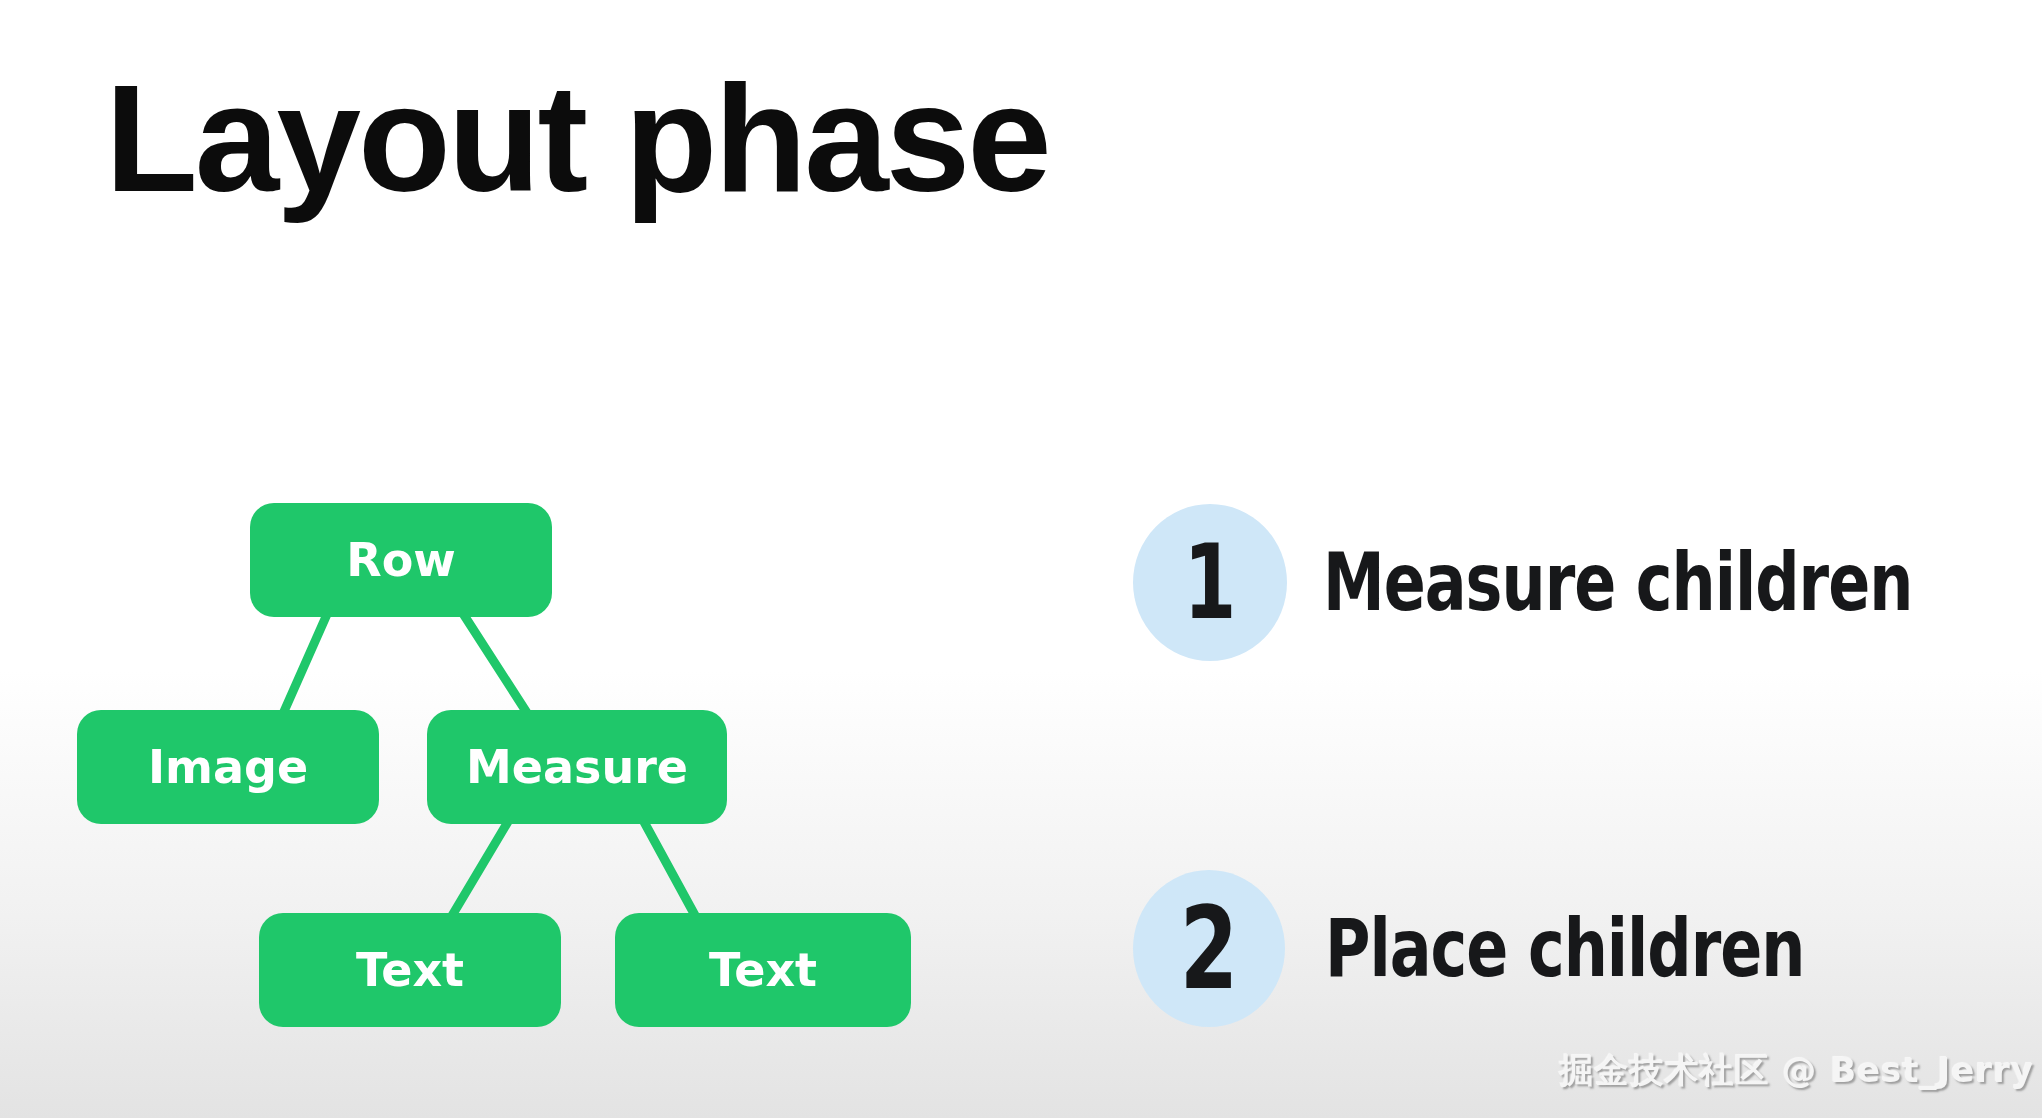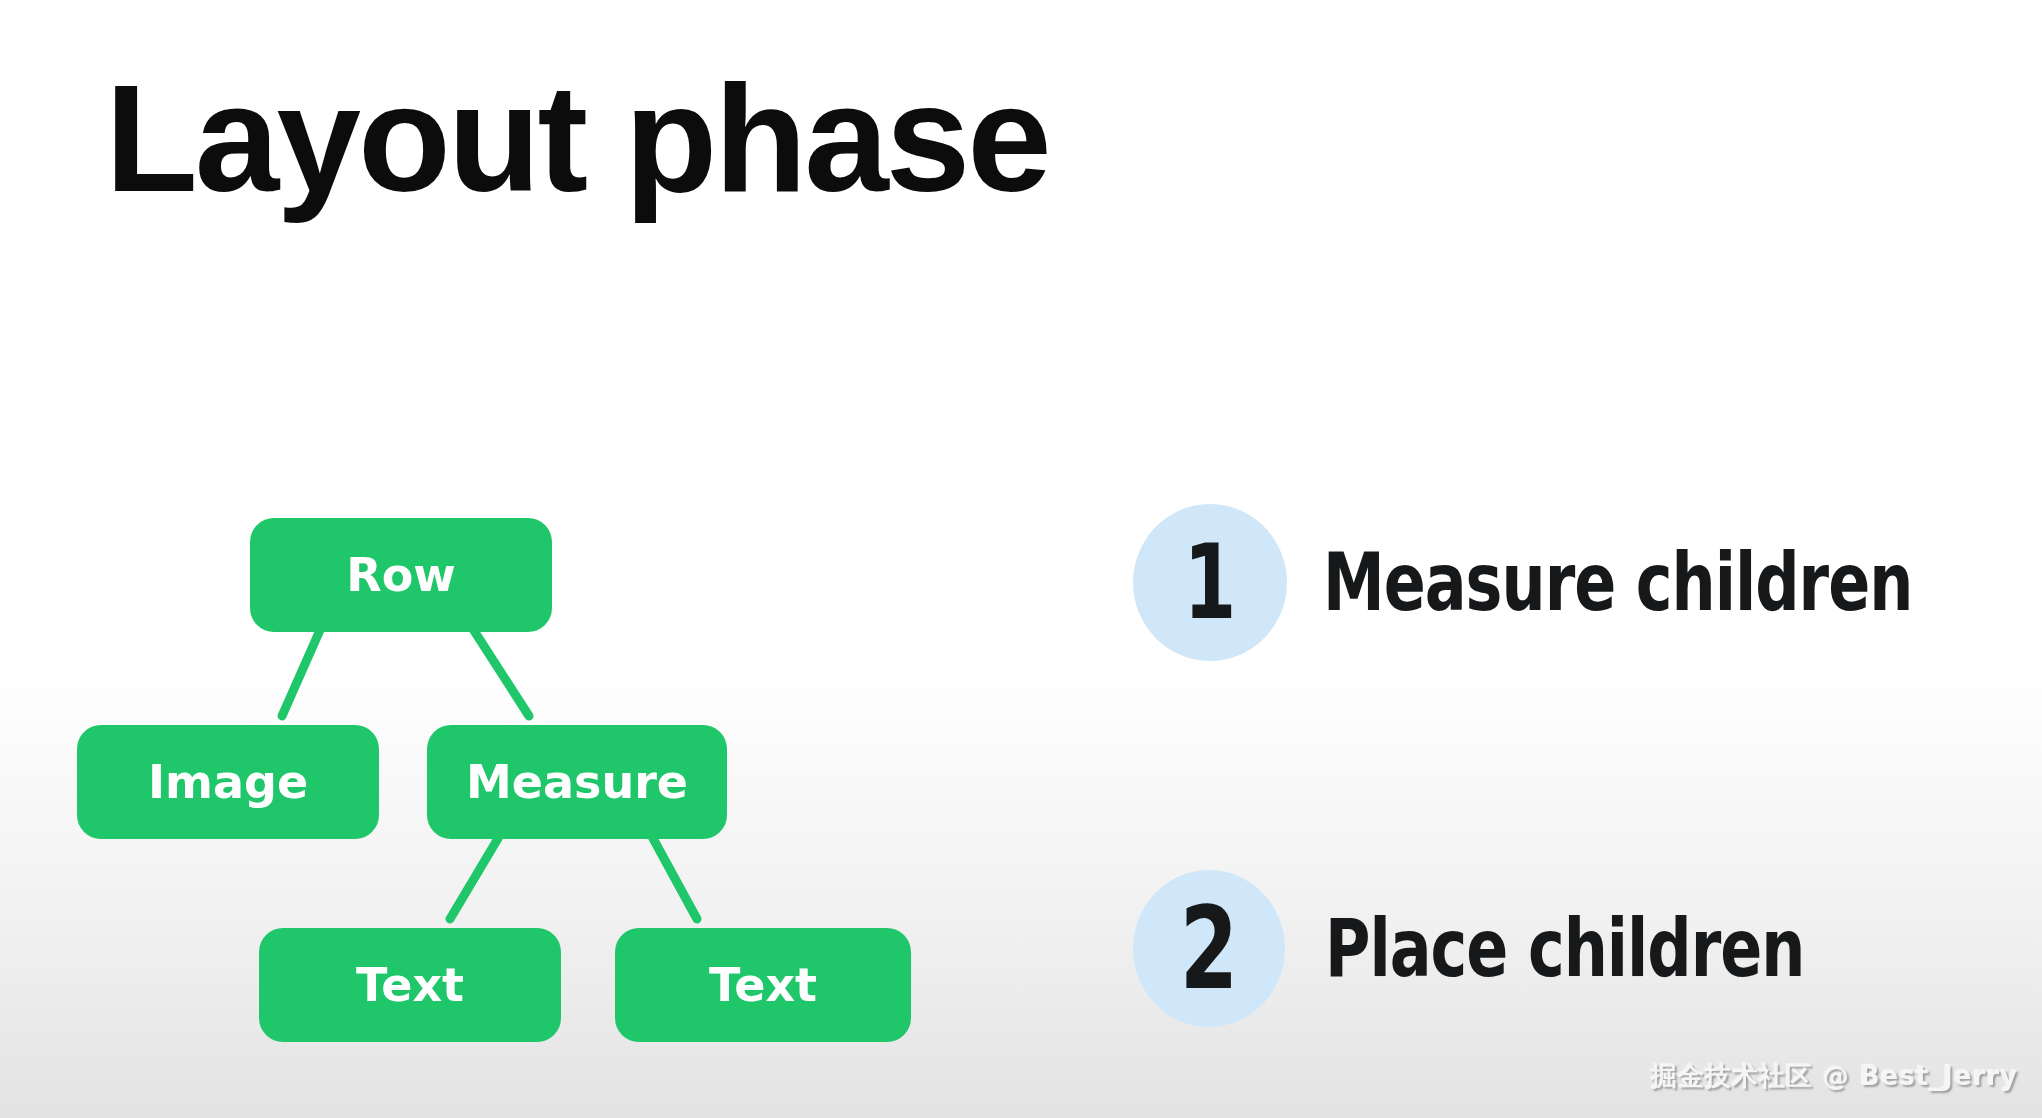--- a/index.html
+++ b/index.html
@@ -20,21 +20,20 @@
   
   .tree{position:absolute;left:0;top:0;width:1050px;height:1118px;}
   .edges{position:absolute;left:0;top:0;width:1050px;height:1118px;}
   .node{
     position:absolute;
     background:#1fc76a;
     border-radius:24px;
     display:flex;align-items:center;justify-content:center;
     color:#ffffff;font-weight:700;font-size:46px;
     font-family:"DejaVu Sans","Liberation Sans",sans-serif;
-    margin-top:15px;
   }
   .node-row   {left:250px;top:503px;width:302px;height:114px;}
   .node-image {left:77px; top:710px;width:302px;height:114px;}
   .node-column{left:427px;top:710px;width:300px;height:114px;}
   .node-textl {left:259px;top:913px;width:302px;height:114px;}
   .node-textr {left:615px;top:913px;width:296px;height:114px;}
   
   .step{position:absolute;display:flex;align-items:center;}
   .badge{
     background:#cfe7f8;border-radius:50%;
@@ -57,23 +56,23 @@
   .step-11 {left:1281px;top:699px;}
   .step-11 .badge{width:146px;height:134px;margin-right:30px;}
   .step-11 .num{font-size:50px;letter-spacing:-3px;}
   .step-11 .lbl{font-size:50px;}
   .step-2  {left:1133px;top:870px;}
   .step-2 .badge{width:152px;height:157px;margin-right:40px;}
   .step-2 .num{font-size:84px;}
   .step-2 .lbl{font-size:62px;}
   
   .watermark{
-    position:absolute;right:24px;bottom:24px;
+    position:absolute;right:8px;bottom:24px;
     font-family:"DejaVu Sans",sans-serif;
-    font-size:26px;font-weight:700;color:#f5f5f5;
+    font-size:34px;font-weight:700;color:#f5f5f5;
     text-shadow:2px 2px 2px rgba(110,110,110,0.6), -1px -1px 1px rgba(255,255,255,0.7);
     letter-spacing:1px;
   }
 </style>
 </head>
 <body>
 
 <div class="slide">
 
   <h1 class="title">Layout phase</h1>

